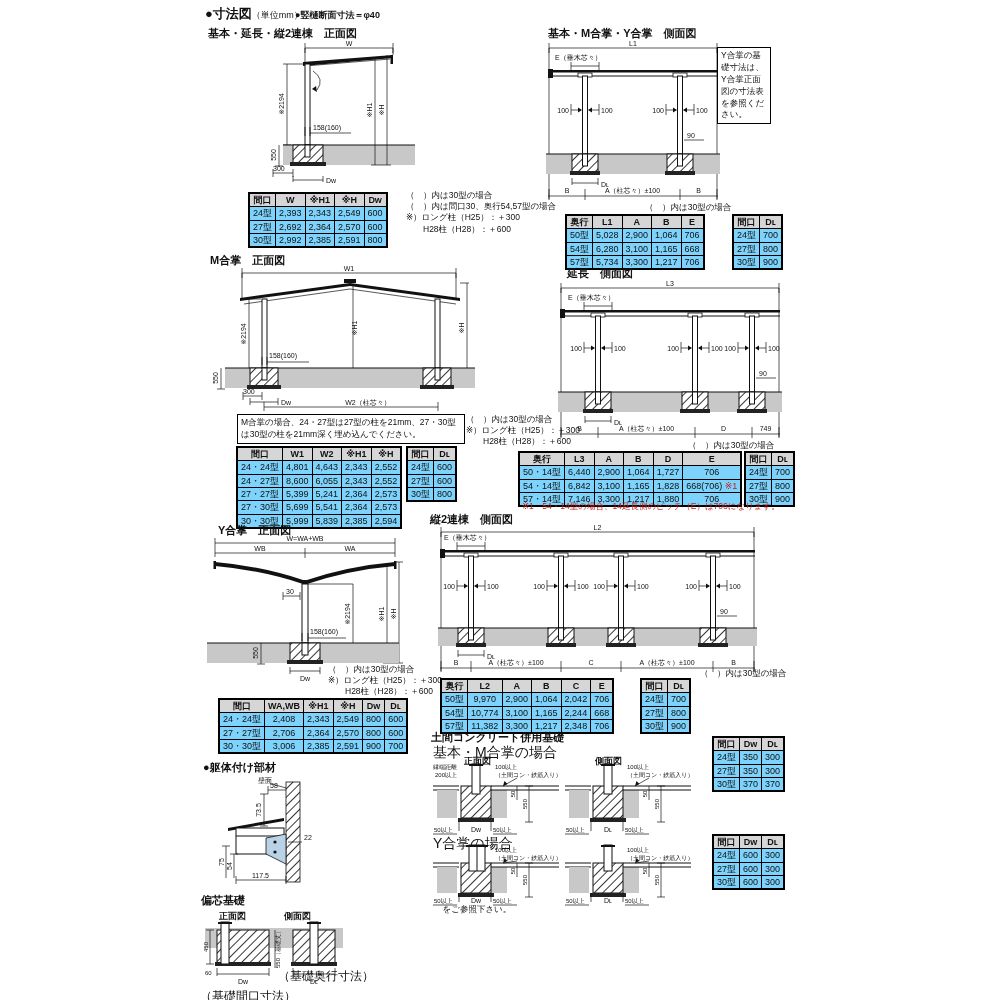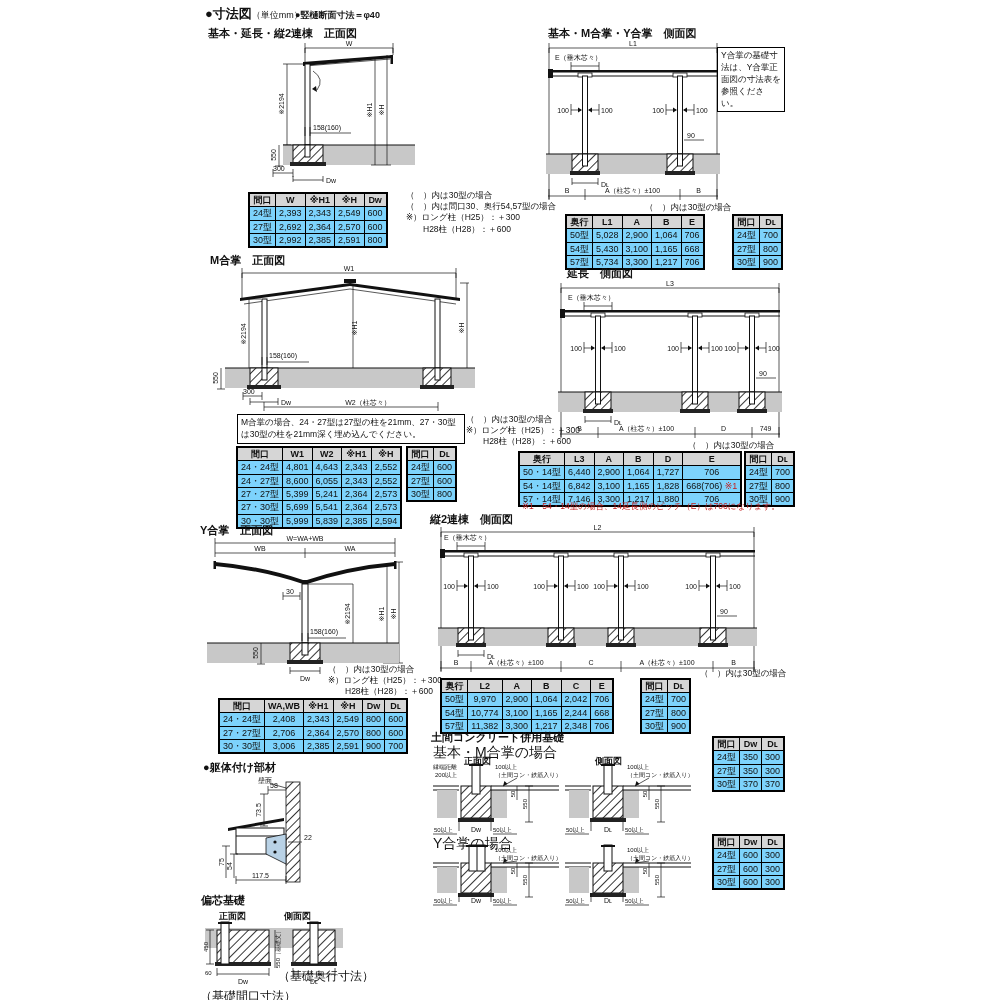--- a/index.html
+++ b/index.html
@@ -248,21 +248,21 @@
         <td>27型</td>
         <td>600</td>
       </tr>
       <tr>
         <td>30型</td>
         <td>800</td>
       </tr>
     </tbody>
   </table>
 
-<div class="abs sec-title" style="left:200px;top:523px">Y合掌　正面図</div>
+<div class="abs sec-title" style="left:218px;top:523px">Y合掌　正面図</div>
 <svg class="abs" style="left:203px;top:536px" width="212" height="150" viewBox="0 0 212 150">
   <line class="dim" x1="12" y1="7" x2="192" y2="7"></line>
     <line class="dim" x1="12" y1="2" x2="12" y2="21"></line>
     <line class="dim" x1="192" y1="2" x2="192" y2="21"></line>
   <text class="lbl" x="102" y="5" text-anchor="middle">W=WA+WB</text>
   <line class="dim" x1="12" y1="17" x2="192" y2="17"></line>
     <line class="dim" x1="102" y1="12" x2="102" y2="22"></line>
   <text class="lbl" x="57" y="15" text-anchor="middle">WB</text>
   <text class="lbl" x="147" y="15" text-anchor="middle">WA</text>
   <path fill="#111" d="M12,26 Q58,30 100,44 L100,48 Q58,34 12,30 Z"></path>
@@ -468,21 +468,21 @@
     <text x="53" y="147" class="lbl">Dʟ</text>
     <line x1="0" y1="156" x2="170" y2="156" class="dim"></line>
     <line x1="1" y1="149" x2="1" y2="160" class="dim"></line>
     <line x1="37" y1="149" x2="37" y2="160" class="dim"></line>
     <line x1="132" y1="149" x2="132" y2="160" class="dim"></line>
     <line x1="169" y1="149" x2="169" y2="160" class="dim"></line>
     <text x="19" y="153" class="lbl" text-anchor="middle">B</text>
     <text x="84.5" y="153" class="lbl" text-anchor="middle">A（柱芯々）±100</text>
     <text x="150.5" y="153" class="lbl" text-anchor="middle">B</text>
   </svg>
-<div class="abs notebox" style="left:717px;top:47px;width:68px">Y合掌の基礎寸法は、Y合掌正面図の寸法表を参照ください。</div>
+<div class="abs notebox" style="left:717px;top:47px;width:54px">Y合掌の基礎寸法は、Y合掌正面図の寸法表を参照ください。</div>
 <div class="abs note" style="left:645px;top:202px">（　）内は30型の場合</div>
 <table class="tbl abs" style="left:565px;top:214px">
     <thead>
       <tr>
         <th>奥行</th>
         <th>L1</th>
         <th>A</th>
         <th>B</th>
         <th>E</th>
       </tr>
@@ -490,21 +490,21 @@
     <tbody>
       <tr>
         <td>50型</td>
         <td>5,028</td>
         <td>2,900</td>
         <td>1,064</td>
         <td>706</td>
       </tr>
       <tr>
         <td>54型</td>
-        <td>5,430</td>
+        <td>6,280</td>
         <td>3,100</td>
         <td>1,165</td>
         <td>668</td>
       </tr>
       <tr>
         <td>57型</td>
         <td>5,734</td>
         <td>3,300</td>
         <td>1,217</td>
         <td>706</td>
@@ -1001,13 +1001,14 @@
         <td>300</td>
       </tr>
       <tr>
         <td>30型</td>
         <td>600</td>
         <td>300</td>
       </tr>
     </tbody>
   </table>
 <div class="abs note" style="left:434px;top:904px">
+    <div>　をご参照下さい。</div>
 </div>
 
 </body></html>

